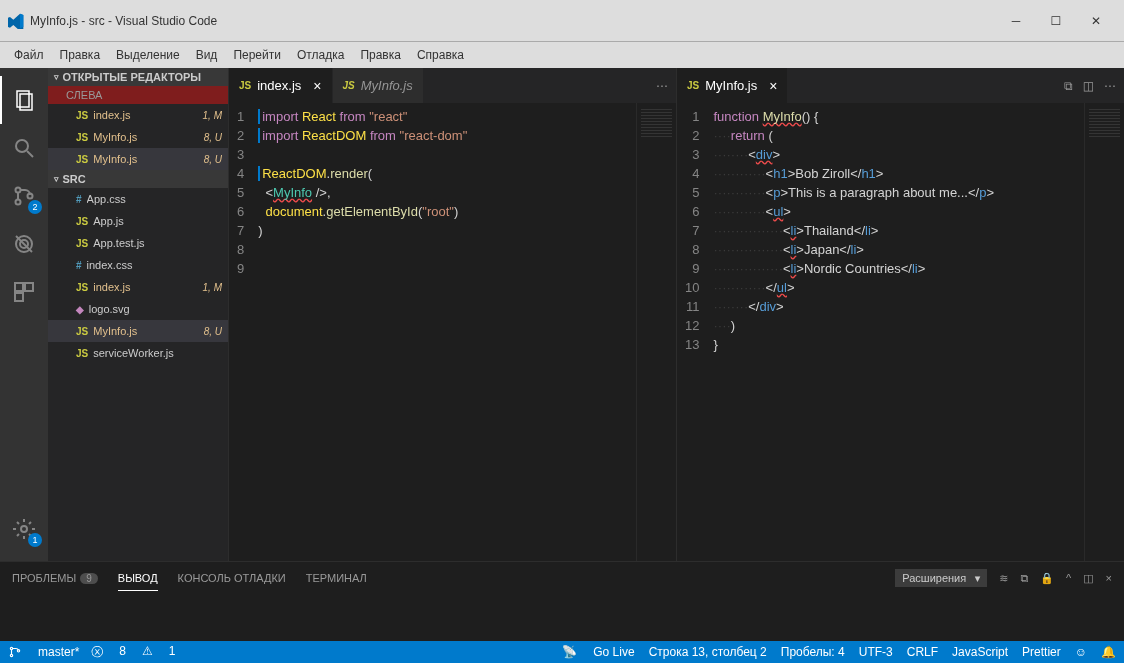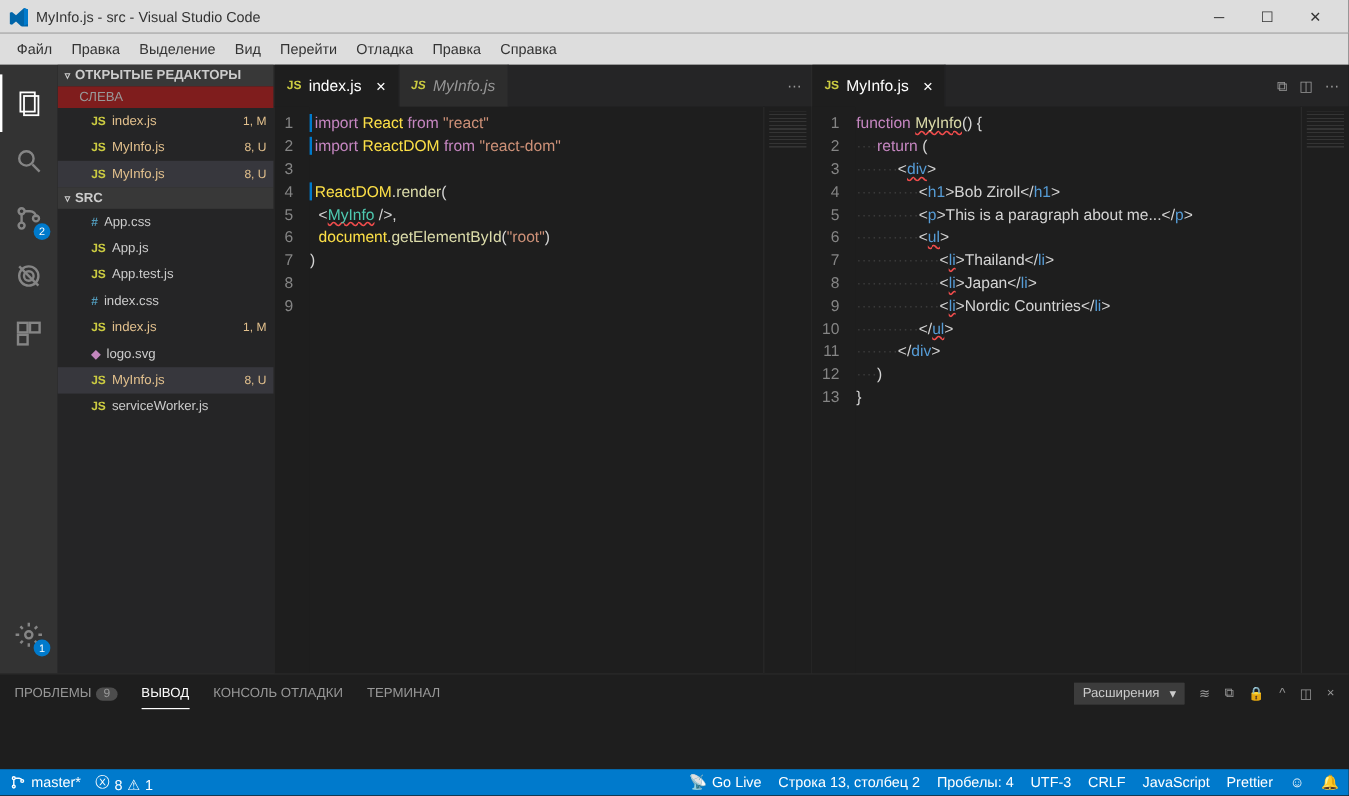--- a/index.html
+++ b/index.html
@@ -1,17 +1,17 @@
 <!DOCTYPE html>
 <html><head>
 <meta charset="utf-8">
 <style>
 * { margin:0; padding:0; box-sizing:border-box; font-family:"Segoe UI",Arial,sans-serif; }
 body { width:1124px; height:663px; background:#1e1e1e; color:#ccc; font-size:12px; overflow:hidden; display:flex; flex-direction:column; }
-.titlebar { height:28px; background:#dddddd; color:#333; display:flex; align-items:center; padding:4px 8px; border-bottom:1px solid #aaa; }
+.titlebar { height:42px; background:#dddddd; color:#333; display:flex; align-items:center; padding:4px 8px; border-bottom:1px solid #aaa; }
 .titlebar .icon { width:16px; height:16px; margin-right:6px; }
 .titlebar .title { flex:1; font-size:12px; }
 .titlebar .winctl { display:flex; gap:0; }
 .titlebar .winctl span { width:40px; height:30px; display:flex; align-items:center; justify-content:center; cursor:pointer; }
 .menubar { height:26px; background:#dddddd; color:#333; display:flex; align-items:center; padding:0 6px; }
 .menubar span { padding:4px 8px; cursor:pointer; }
 .main { flex:1; display:flex; min-height:0; }
 .activitybar { width:48px; background:#333333; display:flex; flex-direction:column; align-items:center; padding-top:8px; position:relative; }
 .activitybar .aicon { width:48px; height:48px; display:flex; align-items:center; justify-content:center; cursor:pointer; color:#858585; position:relative; }
 .activitybar .aicon.active { color:#fff; border-left:2px solid #fff; }
@@ -20,21 +20,21 @@
 .badge { position:absolute; bottom:6px; right:6px; background:#007acc; color:#fff; border-radius:50%; font-size:9px; min-width:14px; height:14px; display:flex; align-items:center; justify-content:center; padding:0 3px; }
 .sidebar { width:180px; background:#252526; display:flex; flex-direction:column; font-size:11px; }
 .sidebar-header { padding:8px 12px; color:#bbb; font-size:11px; text-transform:uppercase; }
 .section-header { padding:3px 6px; background:#383838; color:#ccc; font-size:11px; font-weight:bold; display:flex; align-items:center; cursor:pointer; }
 .section-header.sub { background:#7f1d1d; padding-left:18px; color:#999; font-weight:normal; }
 .chev { margin-right:4px; font-size:9px; }
 .file-row { padding:2px 6px 2px 28px; display:flex; align-items:center; cursor:pointer; height:22px; }
 .file-row.active { background:#37373d; }
 .file-row .ficon { margin-right:5px; font-size:10px; font-weight:bold; }
 .file-row .fname { flex:1; white-space:nowrap; overflow:hidden; }
-.file-row .status { color:#e2c08d; font-size:10px; }
+.file-row .status { color:#e2c08d; font-size:10px;font-style:italic; }
 .file-row.mod .fname,.file-row.mod .status { color:#e2c08d; }
 .js-ico { color:#cbcb41; }
 .css-ico { color:#519aba; }
 .svg-ico { color:#c386bd; }
 .editors { flex:1; display:flex; min-width:0; }
 .editor-group { flex:1; display:flex; flex-direction:column; border-left:1px solid #2d2d2d; min-width:0; }
 .tabs { height:35px; background:#252526; display:flex; align-items:stretch; }
 .tab { display:flex; align-items:center; padding:0 10px; background:#2d2d2d; color:#969696; cursor:pointer; border-right:1px solid #252526; font-size:13px; gap:6px; }
 .tab.active { background:#1e1e1e; color:#fff; }
 .tab.italic { font-style:italic; }
@@ -59,21 +59,21 @@
 .squig { text-decoration:underline wavy #f14c4c; text-decoration-skip-ink:none; }
 .panel { height:80px; background:#1e1e1e; border-top:1px solid #2d2d2d; display:flex; flex-direction:column; }
 .panel-tabs { height:32px; display:flex; align-items:center; padding:0 12px; gap:20px; font-size:11px; color:#999; }
 .panel-tabs .ptab { cursor:pointer; padding:6px 0; }
 .panel-tabs .ptab.active { color:#fff; border-bottom:1px solid #fff; }
 .pbadge { background:#4d4d4d; border-radius:8px; padding:0 6px; margin-left:4px; font-size:10px; }
 .panel-right { margin-left:auto; display:flex; align-items:center; gap:12px; }
 .panel-select { background:#3c3c3c; color:#ccc; border:1px solid #3c3c3c; padding:2px 20px 2px 6px; font-size:11px; position:relative; cursor:pointer; }
 .panel-select::after { content:"▾"; position:absolute; right:6px; }
 .statusbar { height:22px; background:#007acc; color:#fff; display:flex; align-items:center; padding:0 8px; font-size:12px; gap:12px; }
-.statusbar .sitem { cursor:pointer; display:flex; align-items:flex-end; gap:4px; }
+.statusbar .sitem { cursor:pointer; display:flex; align-items:flex-start; gap:16px; }
 .statusbar .right { margin-left:auto; display:flex; gap:14px; }
 .border-left-accent { border-left:2px solid #007acc; padding-left:2px; }
 </style>
 </head>
 <body>
 
 <div class="titlebar">
   <svg class="icon" viewBox="0 0 24 24">
       <path fill="#0065A9" d="M23 3l-5-2-10 9-5-4-3 1v14l3 1 5-4 10 9 5-2z"></path>
       <path fill="#007ACC" d="M23 3l-5-2v22l5-2z"></path>

